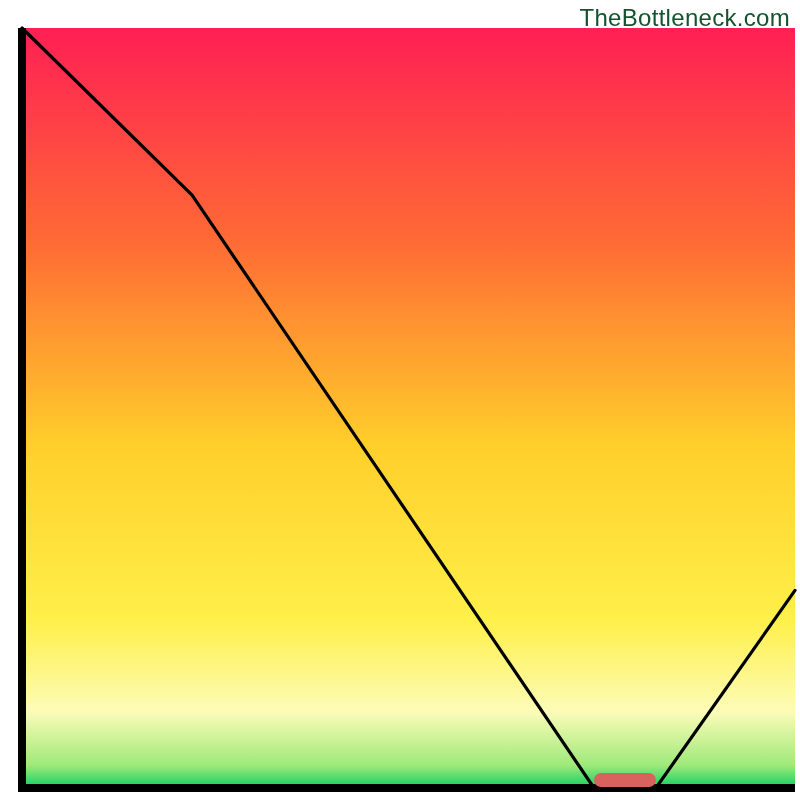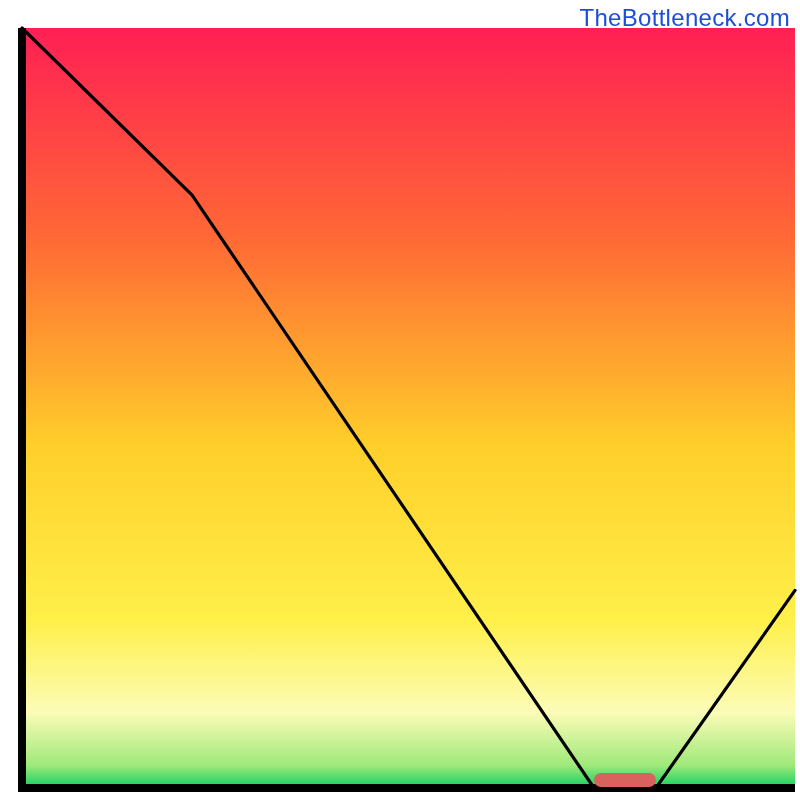--- a/index.html
+++ b/index.html
@@ -13,21 +13,21 @@
   .wrap {
     position: relative;
     width: 800px;
     height: 800px;
   }
   .watermark {
     position: absolute;
     top: 4px;
     right: 10px;
     font-size: 24px;
-    color: #1d4ed8;
+    color: #14532d;
     letter-spacing: 0.3px;
     font-weight: 500;
     z-index: 5;
   }
   svg.chart {
     position: absolute;
     left: 0;
     top: 0;
   }
 </style>

